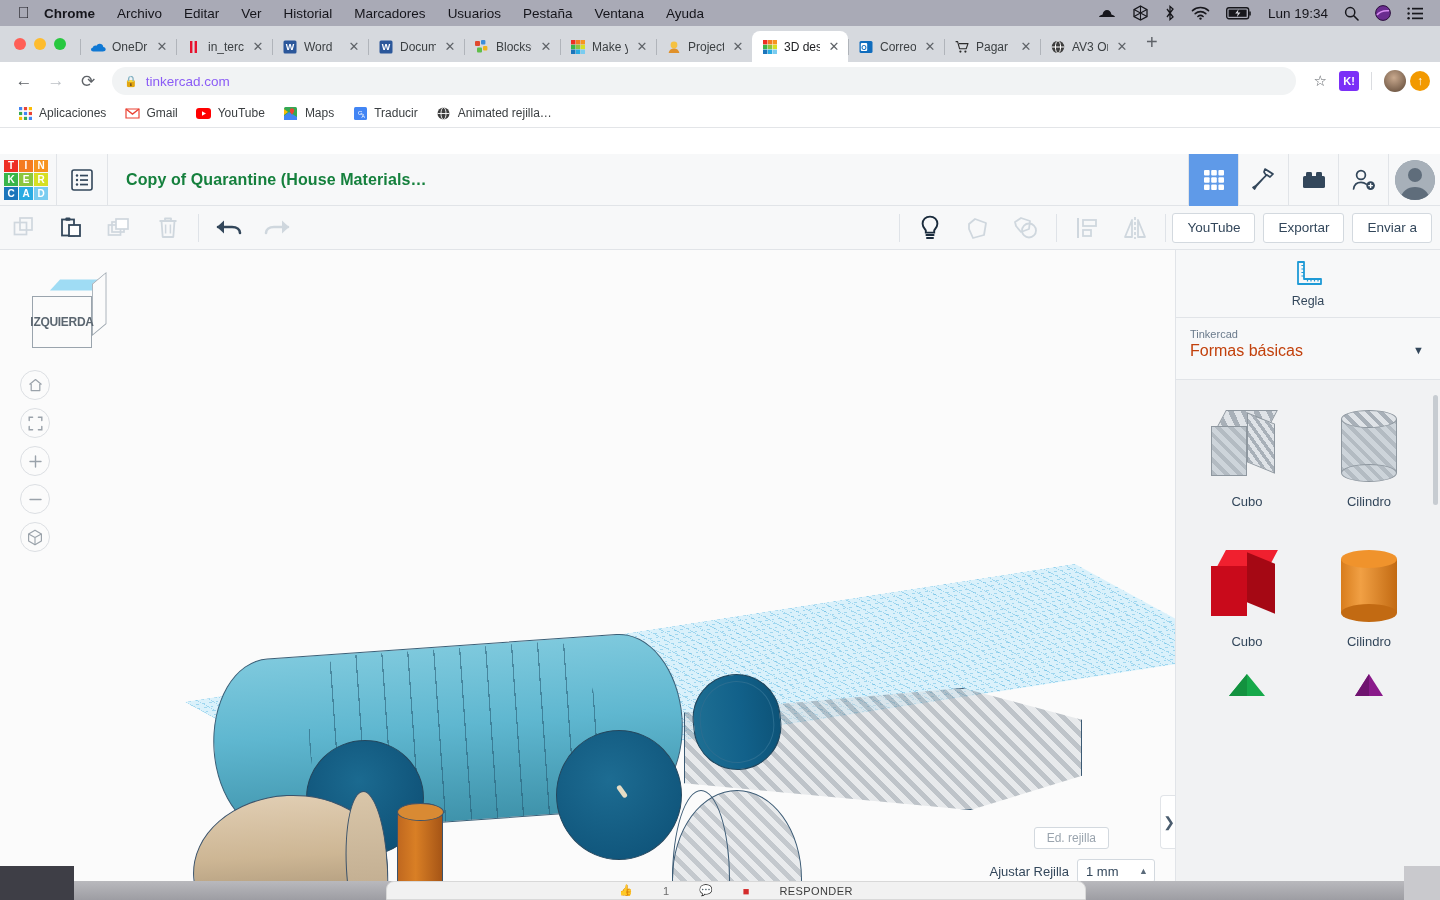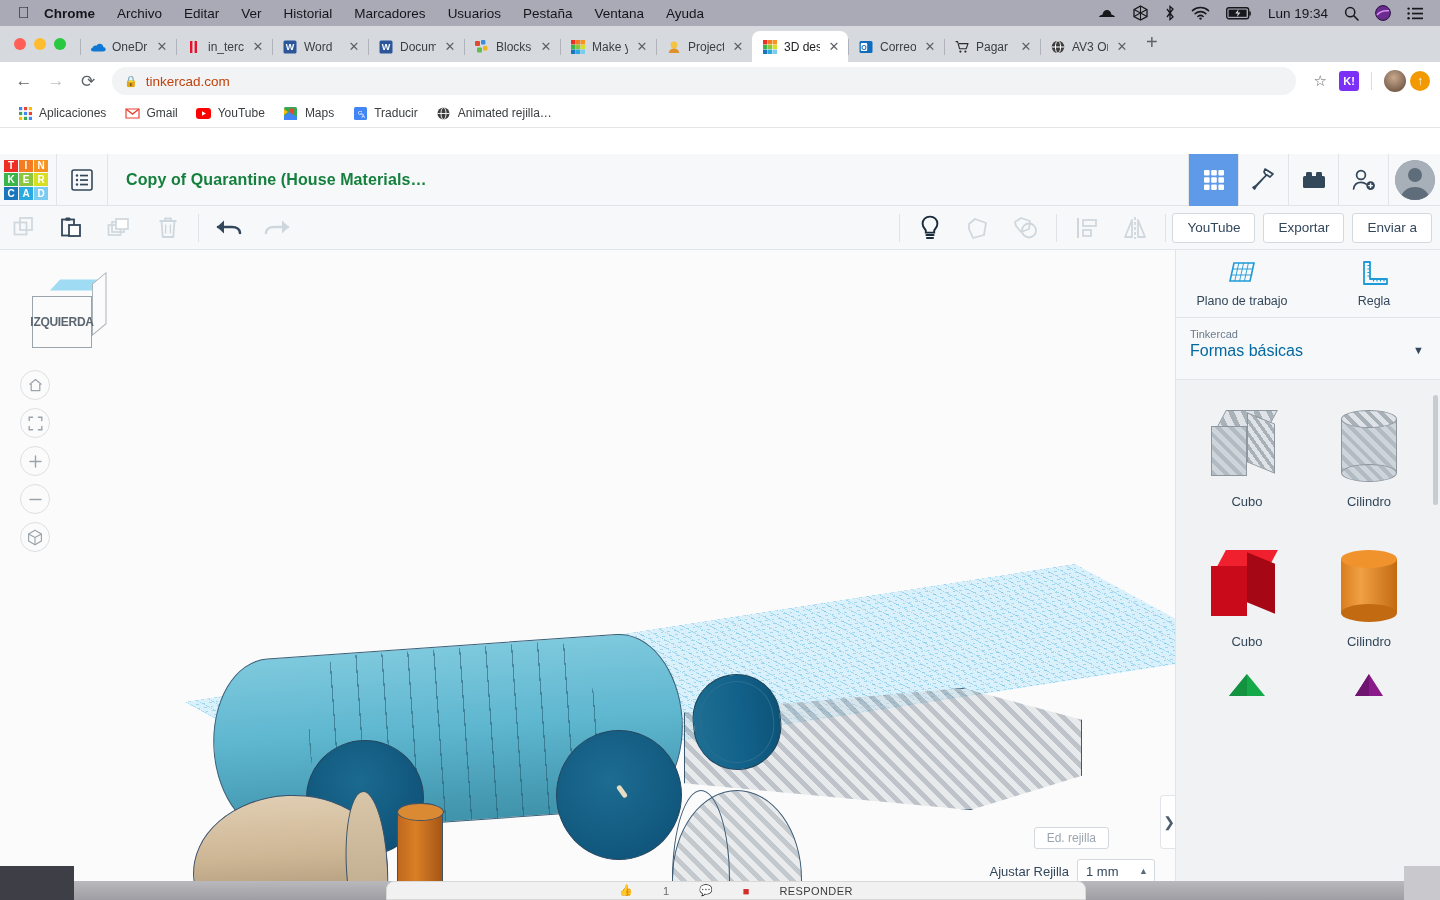--- a/index.html
+++ b/index.html
@@ -52,21 +52,21 @@
   #navbar { height:38px; background:#fff; display:flex; align-items:center; padding:0 10px; gap:4px; }
   .navbtn { width:28px; height:28px; display:flex; align-items:center; justify-content:center;
             color:#5f6368; font-size:17px; }
   .navbtn.dim { color:#bdc1c6; }
   #omnibox {
     flex:1; height:28px; background:#f1f3f4; border-radius:14px;
     display:flex; align-items:center; padding:0 12px; gap:8px; margin:0 6px;
     font-size:13.5px; color:#202124;
   }
   #omnibox .lock { font-size:11px; color:#5f6368; }
-  #omnibox .host { color:#c2410c; }
+  #omnibox .host { color:#8b5cf6; }
   #omnibox .path { color:#5f6368; }
   .star { color:#5f6368; font-size:15px; padding:0 8px; }
   .extk { width:20px; height:20px; background:#7b2ff7; color:#fff; font-size:11px; font-weight:bold;
           display:flex; align-items:center; justify-content:center; border-radius:3px; }
   .avtr { width:22px; height:22px; border-radius:50%; background:#8a7560;
           background:radial-gradient(circle at 45% 35%,#c9a98e,#5a4433); }
   .updot { width:20px; height:20px; border-radius:50%; background:#f29900;
            color:#fff; display:flex; align-items:center; justify-content:center; font-size:12px; }
 
   
@@ -223,21 +223,21 @@
   
   #panel { position:absolute; top:96px; left:1175px; width:265px; height:753px;
            background:#f1f2f3; border-left:1px solid #e1e4e8; overflow:hidden; }
   #panelTop { height:68px; background:#f7f8f9; border-bottom:1px solid #e1e4e8;
               display:flex; }
   .ptool { flex:1; display:flex; flex-direction:column; align-items:center;
            justify-content:center; gap:5px; font-size:12.5px; color:#33475b; }
   #dropdown { height:62px; background:#f7f8f9; border-bottom:1px solid #e1e4e8;
               padding:10px 14px 0 14px; position:relative; }
   #dropdown .sm { font-size:11px; color:#6b7b8c; }
-  #dropdown .lg { font-size:16px; color:#0369a1; margin-top:2px; }
+  #dropdown .lg { font-size:16px; color:#c2410c; margin-top:2px; }
   #dropdown .caret { position:absolute; right:16px; top:26px; font-size:11px; color:#33475b; }
   #shapes { padding:14px 10px; display:grid; grid-template-columns:1fr 1fr; row-gap:0; }
   .shapecell { height:140px; display:flex; flex-direction:column; align-items:center;
                justify-content:flex-start; padding-top:12px; }
   .shapecell .lbl { margin-top:10px; font-size:13px; color:#33475b; }
   .sh { width:72px; height:78px; position:relative; }
   
   .cube .top { position:absolute; left:8px; top:4px; width:52px; height:26px;
                transform:skewX(-28deg); }
   .cube .lft { position:absolute; left:0px; top:20px; width:36px; height:50px; }
@@ -825,29 +825,20 @@
       </div>
 
       <div id="collapse">❯</div>
     </div>
 
     <div id="panel">
       <div id="panelTop">
         <div class="ptool">
           <span>
             <svg width="30" height="26" viewBox="0 0 30 26">
-                <path d="M7 3h20L23 21H3z" fill="none" stroke="#1e9ad6" stroke-width="1.6"></path>
-                <path d="M11.8 3L7.8 21M16.6 3l-4 18M21.4 3l-4 18M5.6 9h20.2M4.6 15h20.8" stroke="#1e9ad6" stroke-width=".9"></path>
-              </svg>
-          </span>
-          <span>Plano de trabajo</span>
-        </div>
-        <div class="ptool">
-          <span>
-            <svg width="30" height="26" viewBox="0 0 30 26">
                 <path d="M5 2h6v17h17v5H5z" fill="none" stroke="#1e9ad6" stroke-width="1.8" stroke-linejoin="round"></path>
                 <path d="M11 5.5h-2.6M11 9h-2.6M11 12.5h-2.6M11 16h-2.6M14.5 19v2.6M18 19v2.6M21.5 19v2.6M25 19v2.6" stroke="#1e9ad6" stroke-width="1.2"></path>
               </svg>
           </span>
           <span>Regla</span>
         </div>
       </div>
 
       <div id="dropdown">
         <div class="sm">Tinkercad</div>

